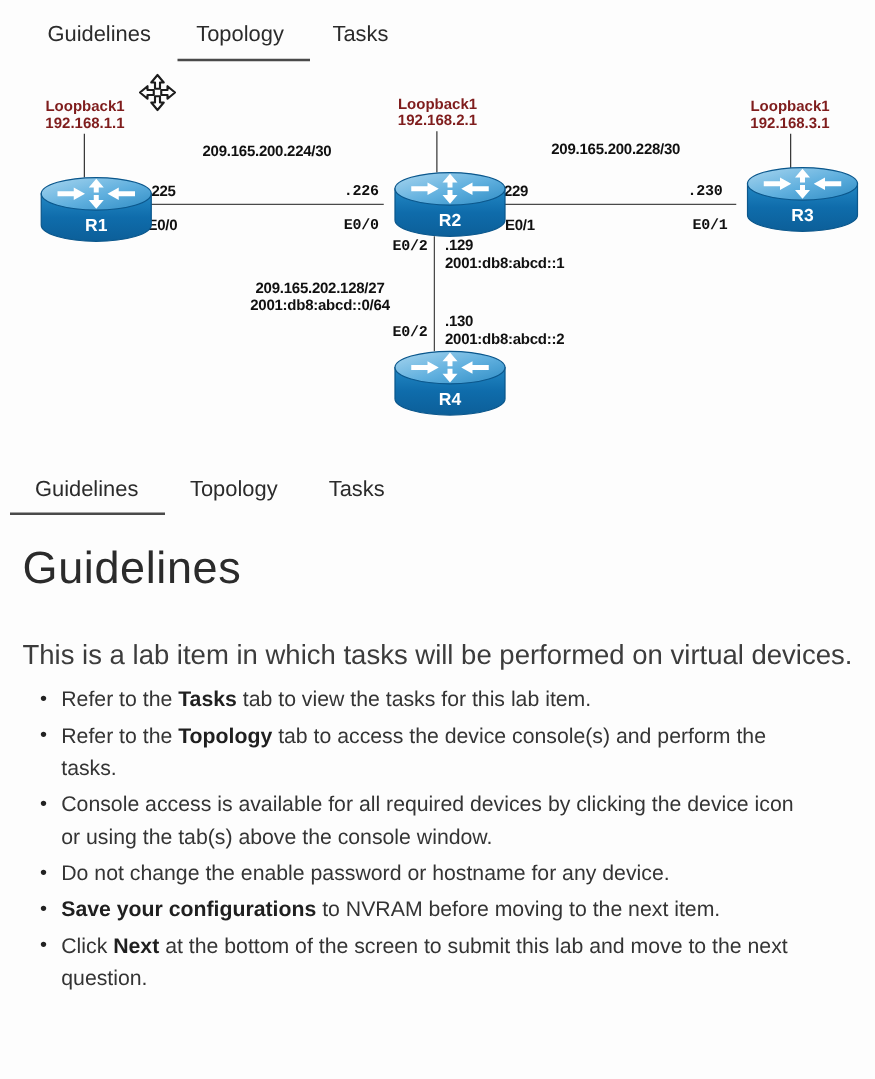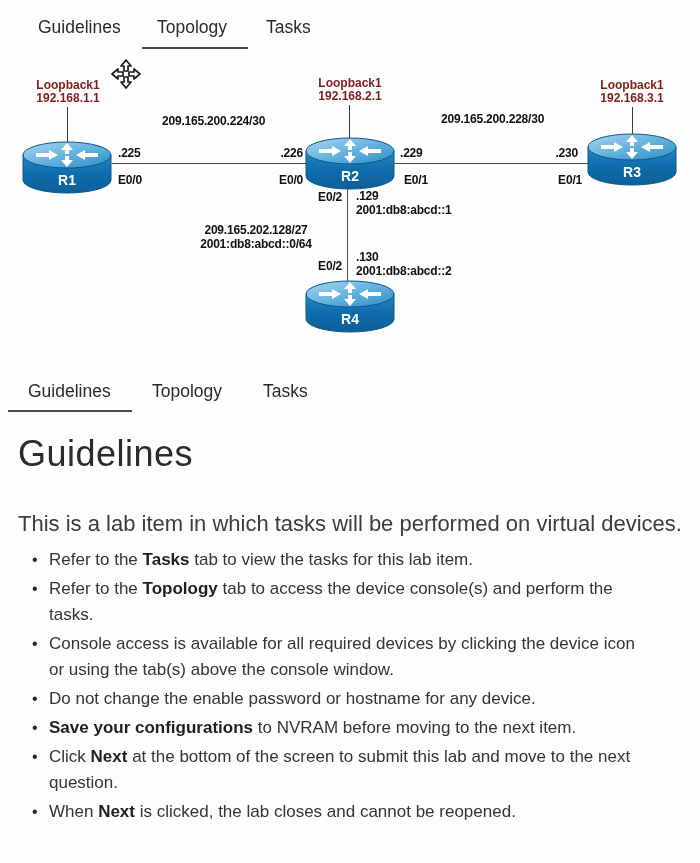--- a/index.html
+++ b/index.html
@@ -9,25 +9,25 @@
   
   .tab { position:absolute; font-size:17.5px; color:#2b2b2b; cursor:pointer; white-space:nowrap; }
   .tab-underline { position:absolute; height:2px; background:#4a4a4a; }
 
   
   .topo-label { position:absolute; font-size:12px; font-weight:bold; color:#101010; white-space:nowrap; letter-spacing:-0.2px; }
   .loopback { position:absolute; width:110px; text-align:center; font-size:12px; font-weight:bold; line-height:13px; color:#7f1d1d; }
   .stem { position:absolute; width:1px; background:#3a3a3a; }
   .link-h { position:absolute; height:1px; background:#4a4a4a; }
   .link-v { position:absolute; width:1px; background:#4a4a4a; }
-  .router { position:absolute; width:90px; height:54px; cursor:pointer; }
+  .router { position:absolute; width:90px; height:54px; cursor:pointer;margin-left:10px; }
   .router svg { display:block; }
   .router-name { position:absolute; left:0; right:0; bottom:7px; text-align:center; color:#ffffff; font-weight:bold; font-size:14px; }
   .move-icon { position:absolute; cursor:move; }
-  .ralign { text-align:right; }
+  .ralign { text-align:right;font-family:Liberation Mono, monospace; }
 
   
   .g-heading { position:absolute; left:18px; top:433px; font-size:36px; font-weight:400; color:#2b2b2b; letter-spacing:0.5px; }
   .g-intro { position:absolute; left:18px; top:511px; font-size:22px; color:#3c3c3c; }
   .g-list { position:absolute; left:30px; top:547px; width:615px; list-style:none; }
   .g-list li { position:relative; padding-left:19px; font-size:17px; line-height:26px; color:#343434; margin-bottom:3px; }
   .g-list li::before { content:"•"; position:absolute; left:2px; top:0; font-size:16px; color:#222; }
   .g-list b { color:#1f1f1f; }
 </style>
 </head>
@@ -180,17 +180,16 @@
 
     <p class="g-intro">This is a lab item in which tasks will be performed on virtual devices.</p>
 
     <ul class="g-list">
       <li><span>Refer to the </span><b>Tasks</b><span> tab to view the tasks for this lab item.</span></li>
       <li><span>Refer to the </span><b>Topology</b><span> tab to access the device console(s) and perform the tasks.</span></li>
       <li><span>Console access is available for all required devices by clicking the device icon or using the tab(s) above the console window.</span></li>
       <li><span>Do not change the enable password or hostname for any device.</span></li>
       <li><b>Save your configurations</b><span> to NVRAM before moving to the next item.</span></li>
       <li><span>Click </span><b>Next</b><span> at the bottom of the screen to submit this lab and move to the next question.</span></li>
-      <li><span>When </span><b>Next</b><span> is clicked, the lab closes and cannot be reopened.</span></li>
     </ul>
   </div>
 
 </div>
 
 </body></html>

